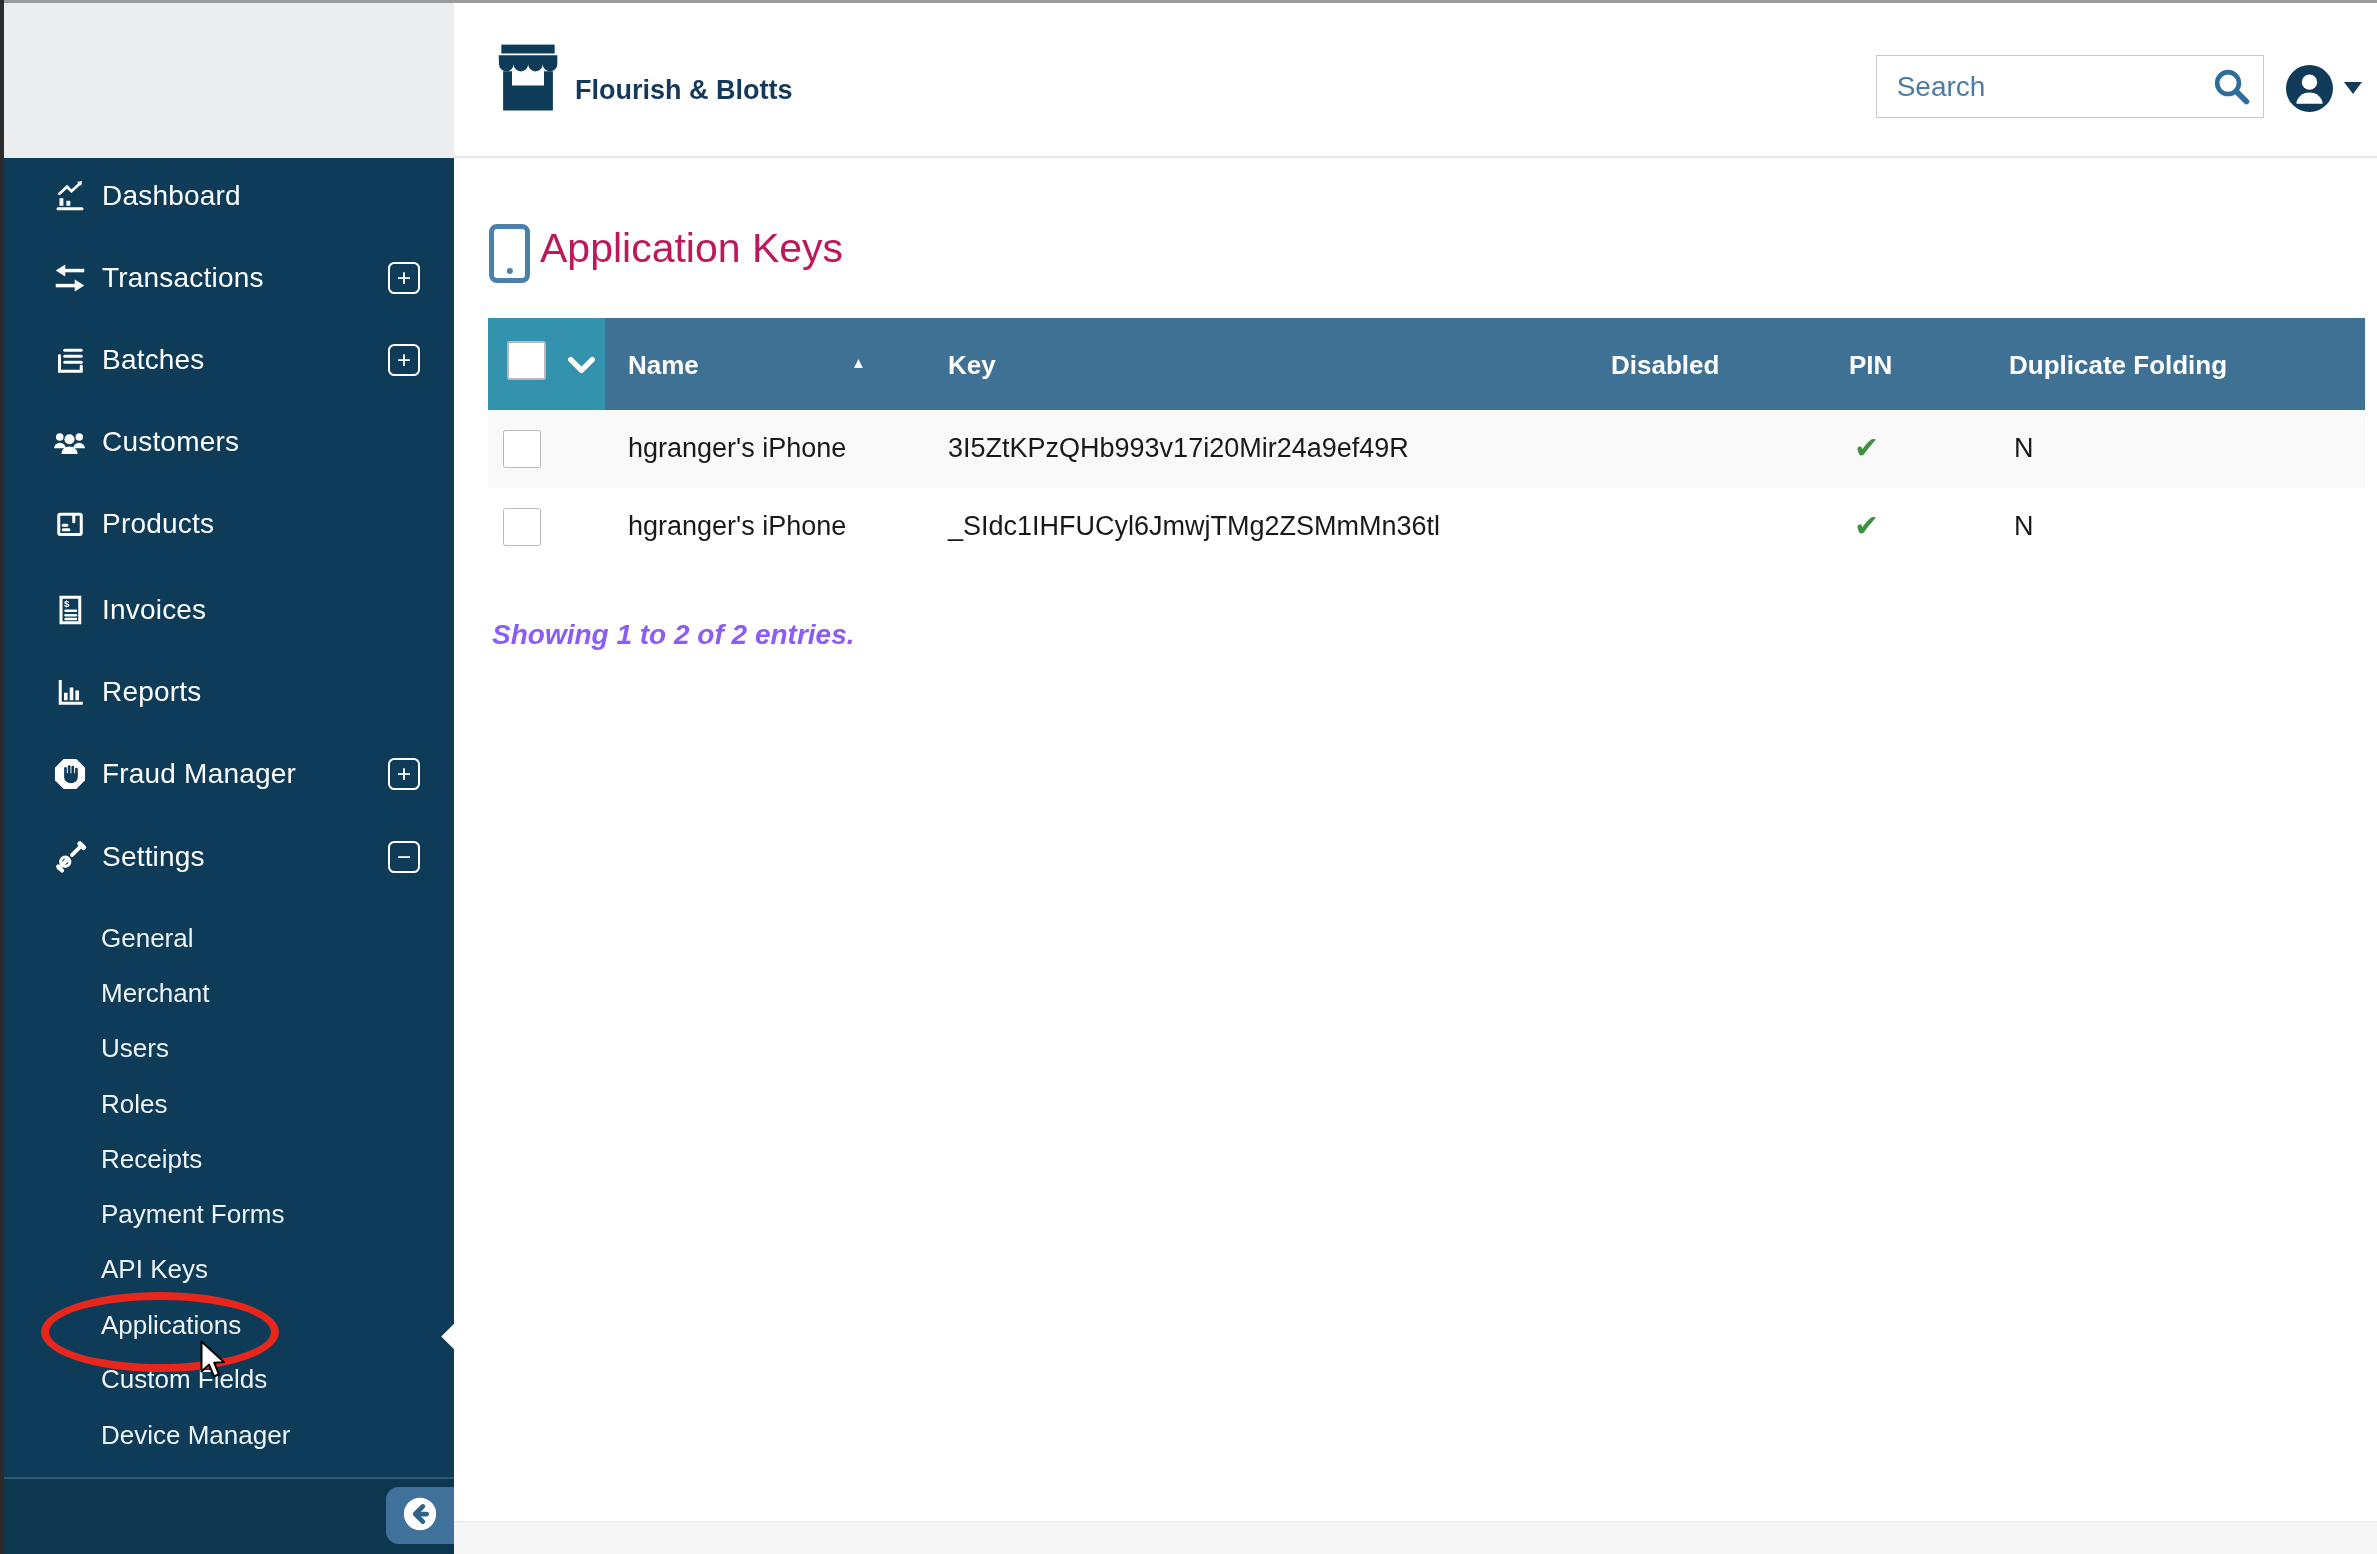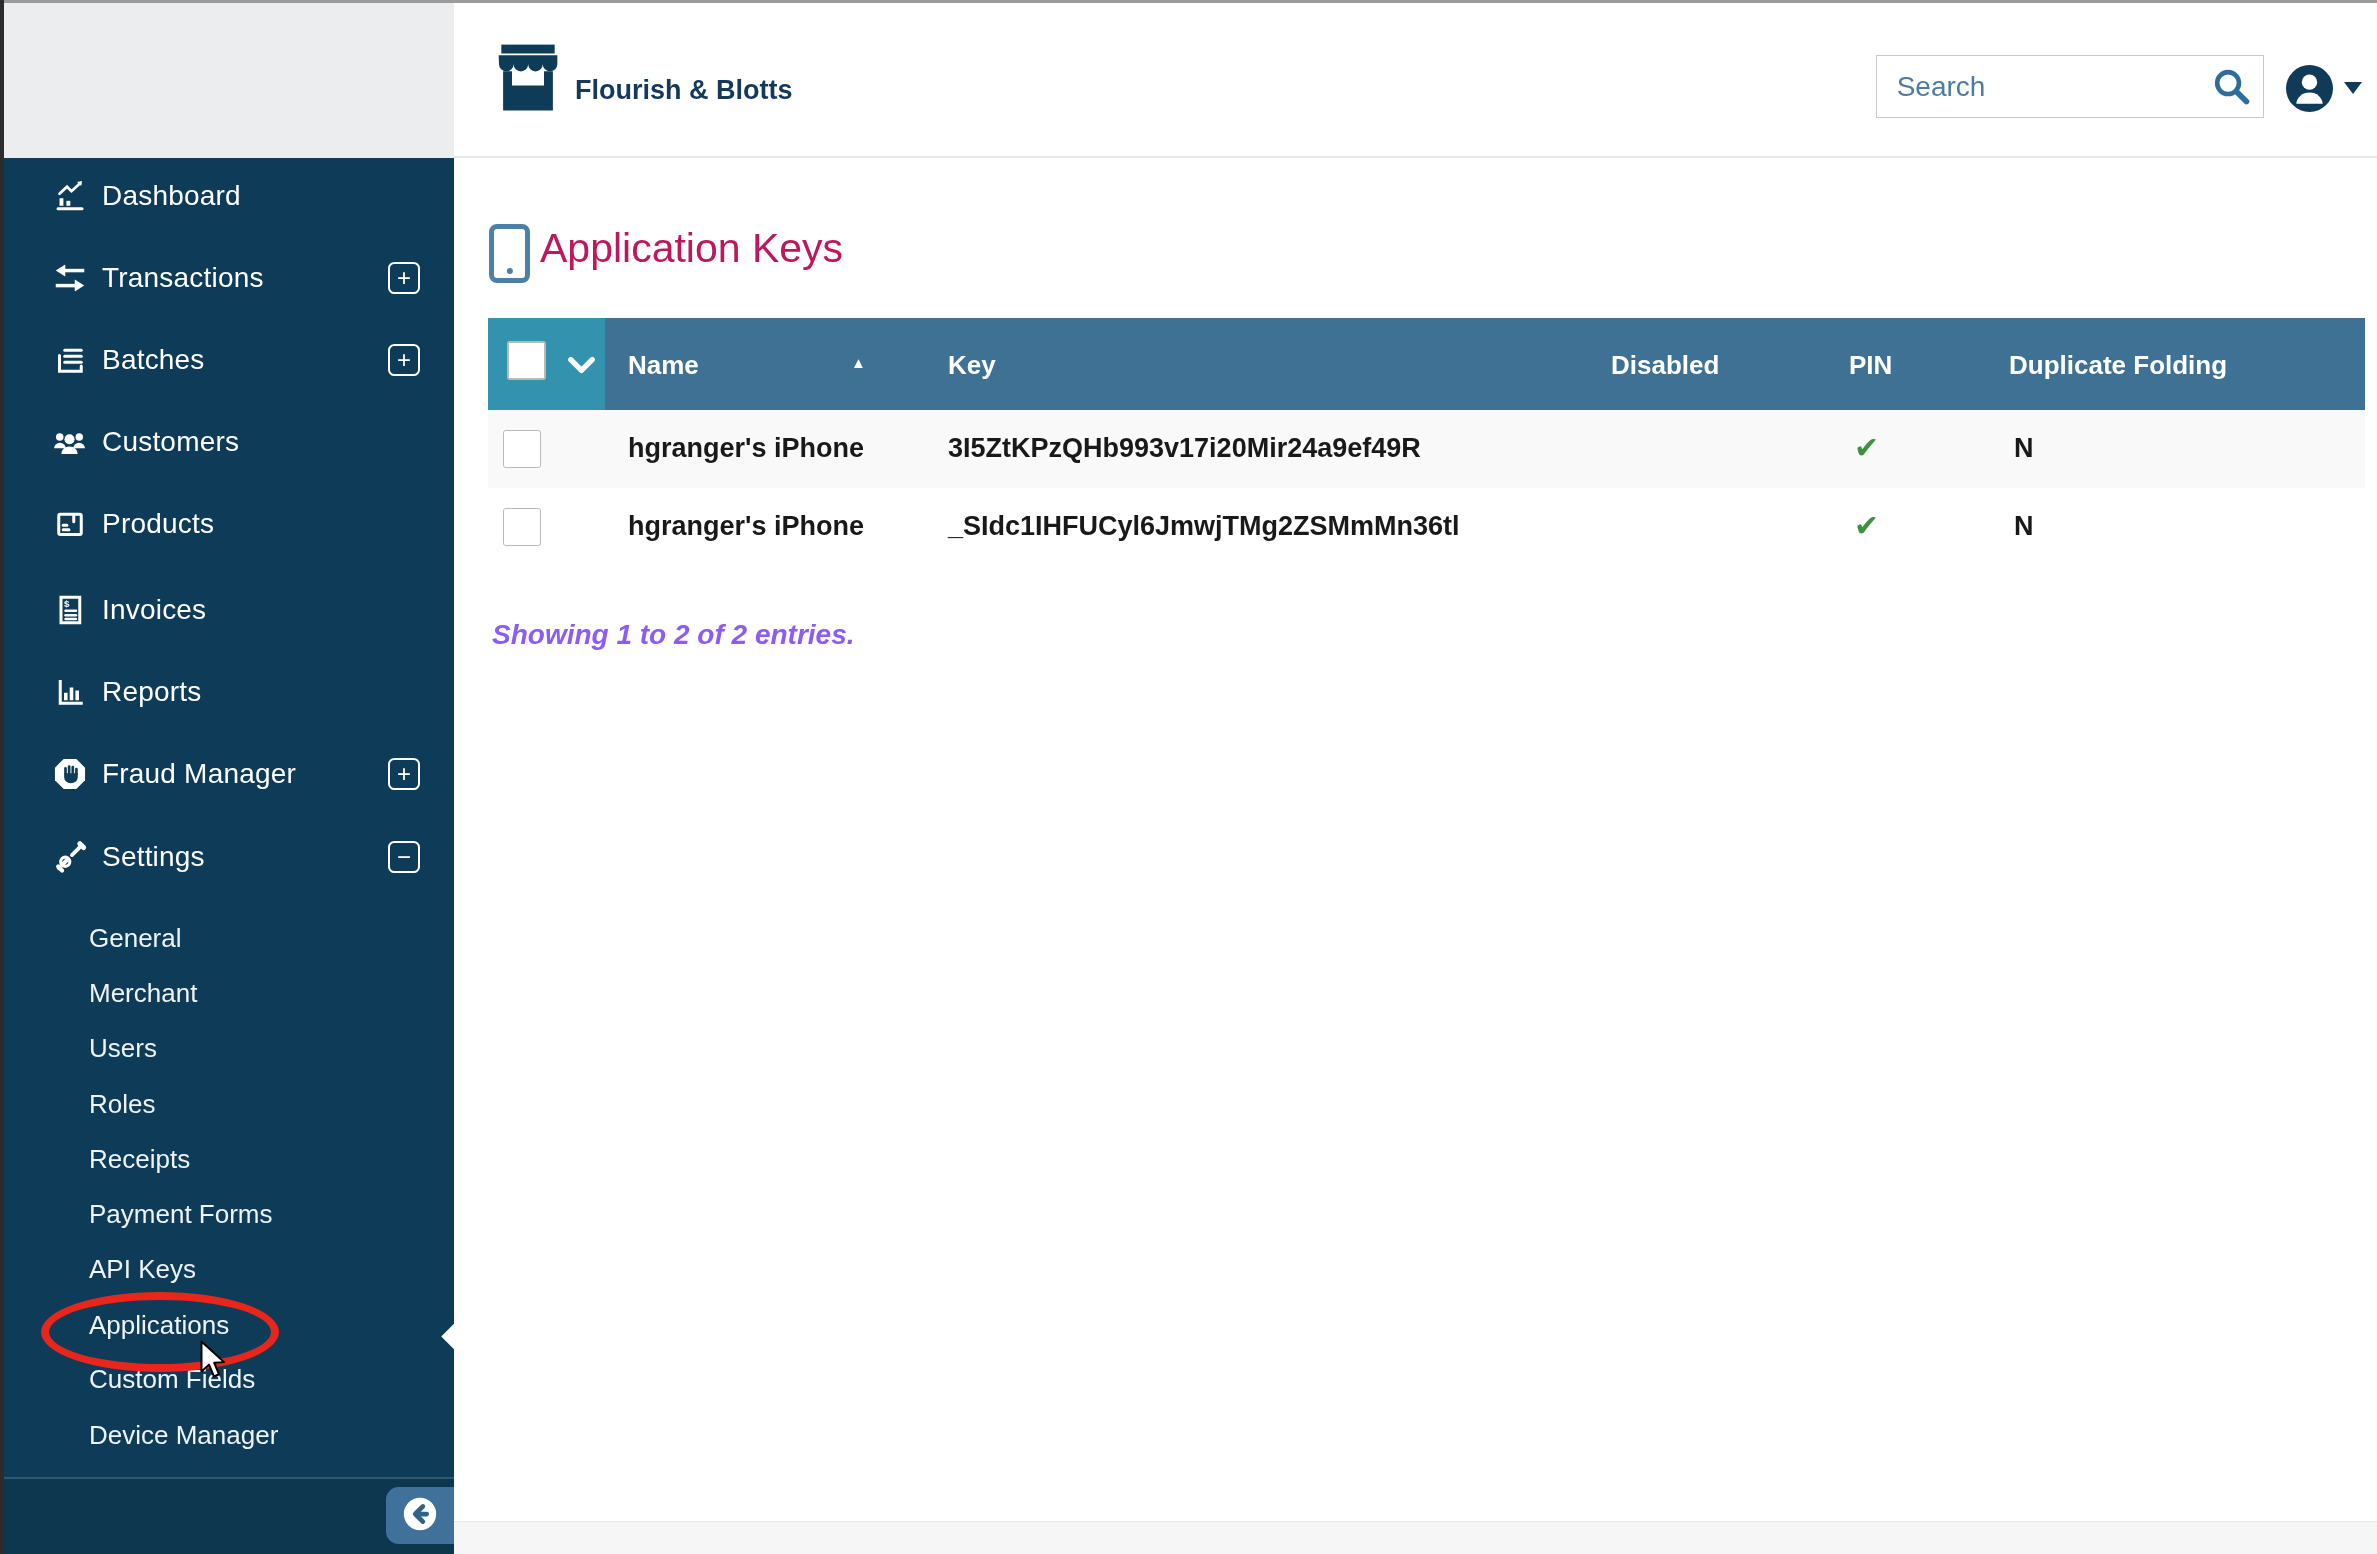--- a/index.html
+++ b/index.html
@@ -11,21 +11,21 @@
   .left-edge{position:absolute;left:0;top:0;width:3.6px;height:1555px;background:#2c2c2c;z-index:60;}
 
   
   #sidebar{position:absolute;left:0;top:0;width:454px;height:1555px;background:#0e3c58;z-index:5;}
   .sidebar-corner{position:absolute;left:0;top:0;width:454px;height:158px;background:#ebedee;}
   .nav-item{position:absolute;left:0;width:548px;height:82px;display:flex;align-items:center;color:#fff;cursor:pointer;}
   .nav-icon{position:absolute;left:50px;width:39px;height:39px;display:flex;align-items:center;justify-content:center;}
   .nav-label{position:absolute;left:102px;font-size:28px;color:#ffffff;letter-spacing:0.2px;}
   .expand-box{position:absolute;left:388px;width:32px;height:32px;border:2.7px solid #fff;border-radius:6.3px;
     display:flex;align-items:center;justify-content:center;font-size:24px;line-height:1;color:#fff;font-weight:400;}
-  .sub-item{position:absolute;left:0;width:536px;height:55px;display:flex;align-items:center;cursor:pointer;}
+  .sub-item{position:absolute;left:12px;width:536px;height:55px;display:flex;align-items:center;cursor:pointer;}
   .sub-label{position:absolute;left:89px;font-size:26px;color:#eef3f6;}
   .sidebar-divider{position:absolute;left:0;top:1477px;width:454px;height:1.8px;background:rgba(255,255,255,.14);}
   .sidebar-footer{position:absolute;left:0;top:1479px;width:454px;height:76px;background:#0c374f;}
   .collapse-btn{position:absolute;left:386px;top:1487px;width:68px;height:57px;background:#40719b;border-radius:12.5px 0 0 12.5px;
     display:flex;align-items:center;justify-content:center;cursor:pointer;}
 
   
   #topbar{position:absolute;left:454px;top:0;width:1923px;height:158px;background:#fff;border-bottom:2.7px solid #e7e7e7;}
   .brand-wrap{position:absolute;left:496px;top:0;height:158px;display:flex;align-items:center;z-index:6;}
   .brand-text{position:absolute;left:79px;top:75px;font-size:27px;font-weight:bold;color:#15395a;white-space:nowrap;width:358px;}
@@ -44,21 +44,21 @@
   .tbl-head{position:absolute;left:488px;top:318px;width:1877px;height:92px;background:#3f7195;z-index:4;}
   .tbl-head .chk-cell{position:absolute;left:0;top:0;width:117px;height:92px;background:#3392ae;}
   .checkbox{background:#fff;border:2.7px solid #b9b9b9;border-radius:2.7px;cursor:pointer;}
   .hd-chk{position:absolute;left:19px;top:23px;width:39px;height:39px;}
   .hd-chevron{position:absolute;left:79px;top:38px;cursor:pointer;}
   .hd-label{position:absolute;top:32px;font-size:26px;font-weight:bold;color:#fff;white-space:nowrap;}
   .hd-sort{position:absolute;left:363px;top:36px;font-size:15px;color:#fff;}
 
   .tbl-row{position:absolute;left:488px;width:1877px;height:79px;z-index:4;cursor:pointer;}
   .row-chk{position:absolute;left:15px;top:19.7px;width:38px;height:38px;border-width:1.8px;}
-  .cell{position:absolute;top:23px;font-size:27px;color:#191919;white-space:nowrap;font-weight:bold;}
+  .cell{position:absolute;top:23px;font-size:27px;color:#191919;white-space:nowrap;}
   .cell.check{color:#3f9142;font-weight:bold;font-size:30px;top:19.7px;}
 
   .summary{position:absolute;left:492px;top:619px;font-size:28px;font-weight:bold;font-style:italic;color:#8b5cf6;z-index:4;}
   .bottom-strip{position:absolute;left:454px;top:1521px;width:1923px;height:34px;background:#f6f6f6;border-top:0.9px solid #e8e8e8;z-index:4;}
 
   
   .red-ellipse{position:absolute;left:41px;top:1292px;width:238px;height:80px;border:8px solid #e8261b;border-radius:50%;z-index:40;pointer-events:none;}
   .white-caret{position:absolute;left:446px;top:1325px;width:23px;height:23px;background:#fff;transform:rotate(45deg);z-index:30;}
   .cursor{position:absolute;left:199px;top:1340px;z-index:50;pointer-events:none;}
 </style>

